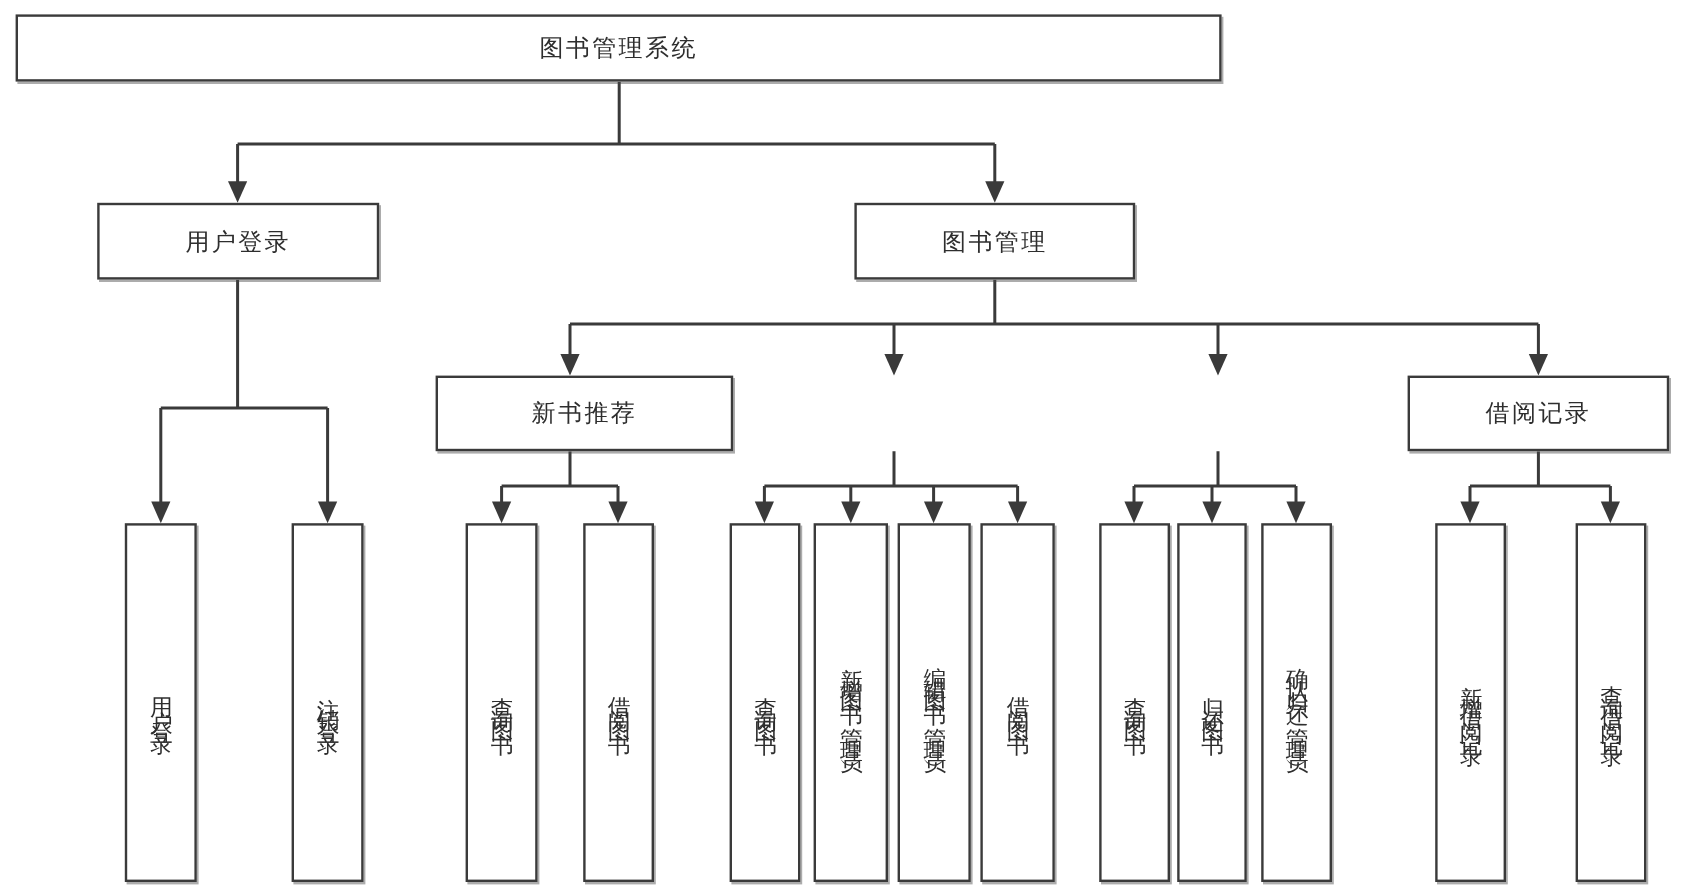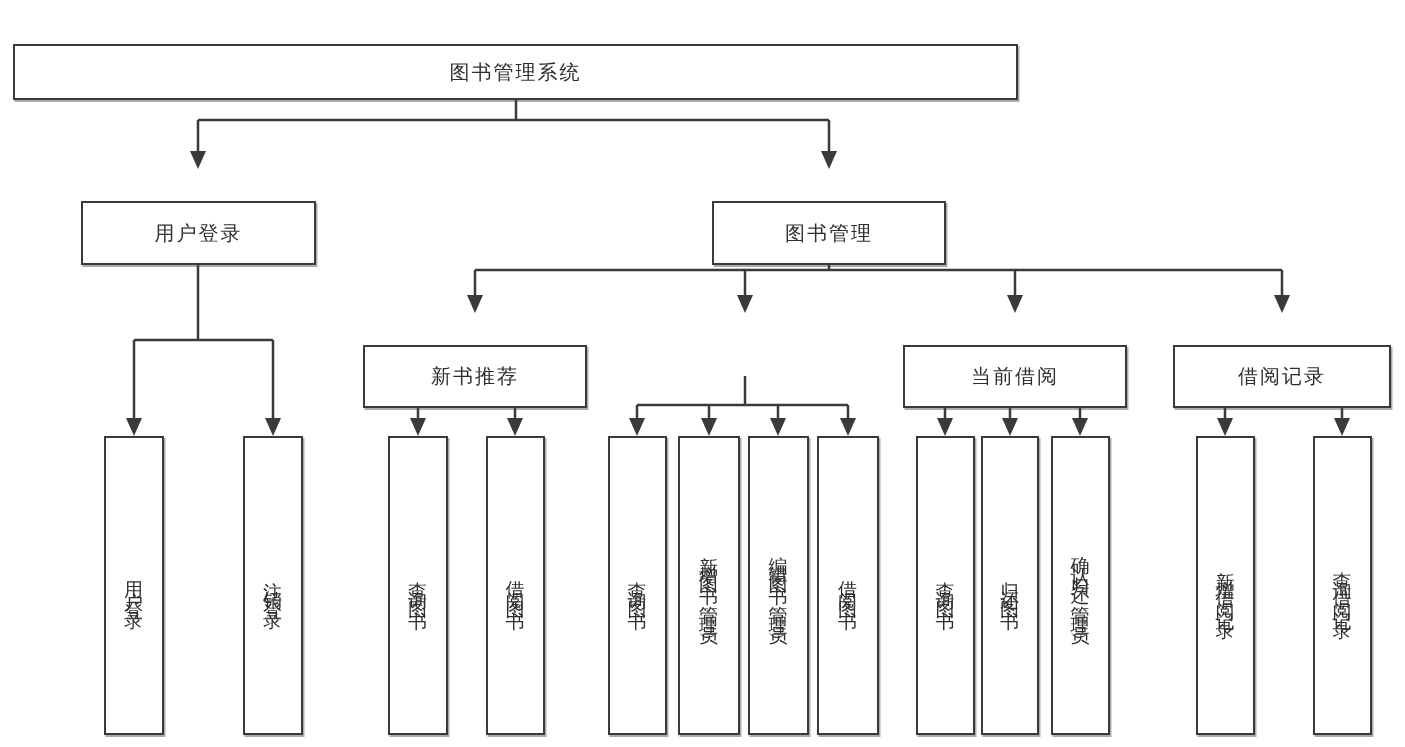--- a/index.html
+++ b/index.html
@@ -7,21 +7,20 @@
     position:relative;width:1405px;height:747px;background:#fff;overflow:hidden;
     font-family:"Liberation Sans","DejaVu Sans",sans-serif;
   }
   #wires{position:absolute;left:0;top:0;width:1405px;height:747px;}
   .hnode{
     position:absolute;background:#fff;border:2px solid #3a3a3a;
     box-shadow:1.5px 2px 0 rgba(70,70,70,.45);
     display:flex;align-items:center;justify-content:center;
     font-size:20px;color:#2e2e2e;letter-spacing:2px;box-sizing:border-box;
     z-index:2;
-    margin-top:32px;
   }
   .leaf{
     position:absolute;top:436px;height:299px;background:#fff;border:2px solid #3a3a3a;
     box-shadow:1.5px 2px 0 rgba(70,70,70,.45);
     display:flex;align-items:center;justify-content:center;box-sizing:border-box;
     z-index:2;
   }
   .leaf span{
     writing-mode:vertical-rl;text-orientation:mixed;
     font-size:19px;letter-spacing:10px;line-height:1;color:#2e2e2e;white-space:nowrap;
@@ -81,25 +80,22 @@
     <span>图书管理系统</span>
   </div>
 
   <div class="hnode" style="left:81px;top:169px;width:235px;height:64px;">
     <span>用户登录</span>
   </div>
   <div class="hnode" style="left:712px;top:169px;width:234px;height:64px;">
     <span>图书管理</span>
   </div>
 
-  <div class="hnode" style="left:363px;top:313px;width:224px;height:63px;">
+  <div class="hnode" style="left:363px;top:313px;width:248px;height:63px;">
     <span>新书推荐</span>
-  </div>
-  <div class="hnode" style="left:903px;top:313px;width:224px;height:63px;">
-    <span>当前借阅</span>
   </div>
   <div class="hnode" style="left:1173px;top:313px;width:218px;height:63px;">
     <span>借阅记录</span>
   </div>
 
   <div class="leaf" style="left:104px;width:60px;">
     <span>用户登录</span>
   </div>
   <div class="leaf" style="left:243px;width:60px;">
     <span>注销登录</span>

